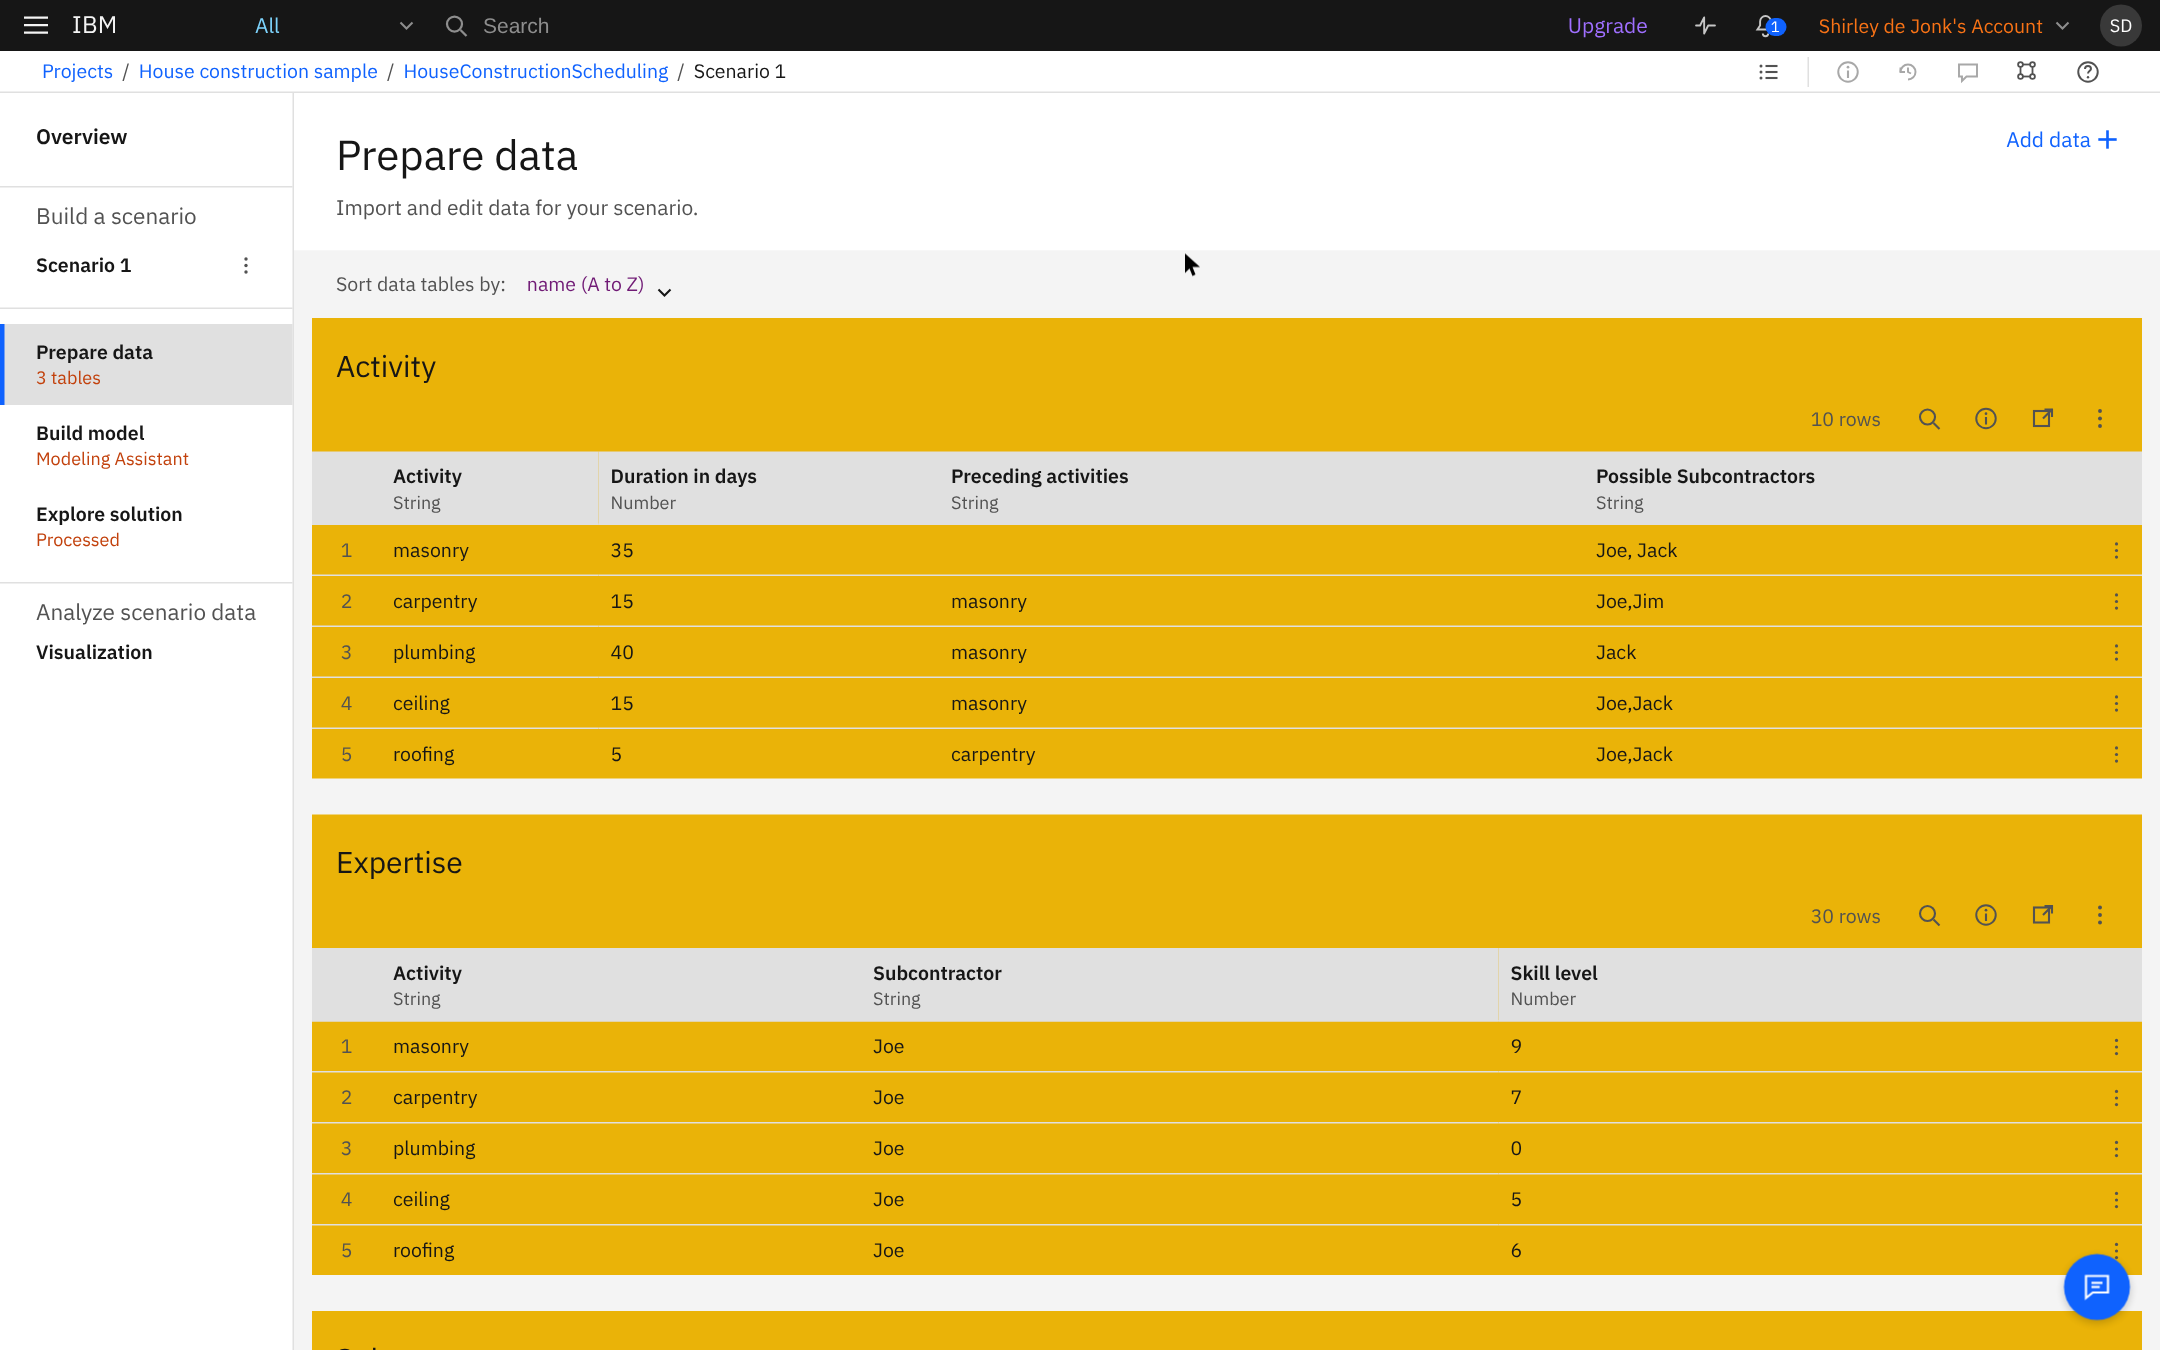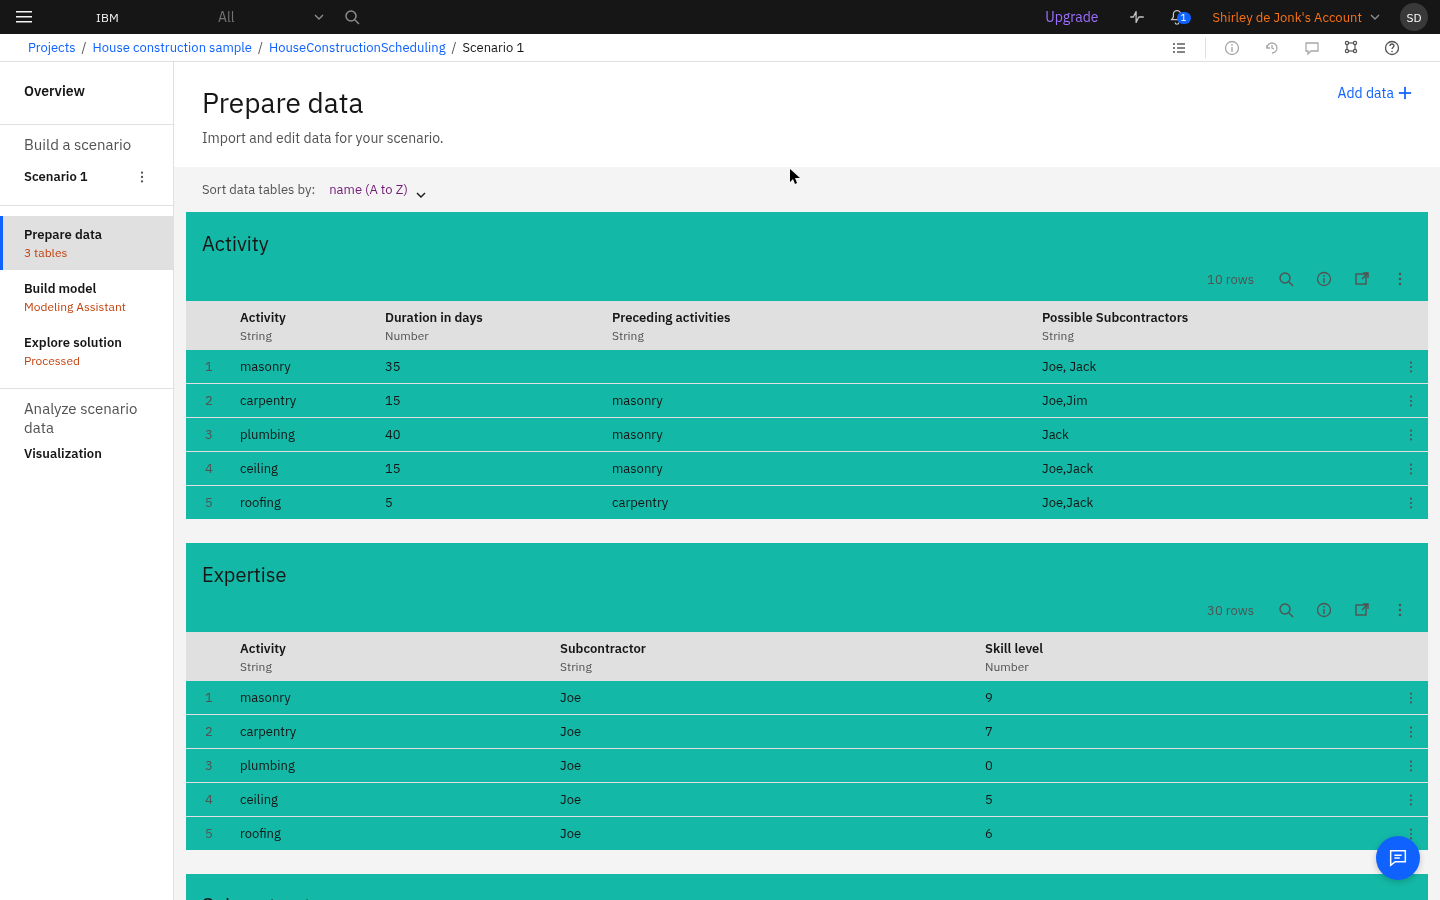--- a/index.html
+++ b/index.html
@@ -16,23 +16,23 @@
 
   
   .top-header {
     height: 34px;
     background: #161616;
     color: #f4f4f4;
     display: flex;
     align-items: center;
   }
   .hamburger { width: 48px; display:flex; align-items:center; justify-content:center; cursor:pointer; }
-  .brand { font-size: 12px; letter-spacing: 0.2px; width: 110px; margin-left: 48px; }
+  .brand { font-size: 16px; letter-spacing: 0.2px; width: 110px; }
   .header-dropdown {
-    display:flex; align-items:center; gap:23px; width:130px; padding: 0 12px; cursor:pointer; color:#737373;
+    display:flex; align-items:center; gap:23px; width:130px; padding: 0 12px; cursor:pointer; color:#7dd3fc;
   }
   .searchwrap { flex:1; display:flex; align-items:center; padding-left: 8px; gap:8px; color:#8d8d8d; }
   .search-input {
     background: transparent; border:none; outline:none; color:#c6c6c6; font-size:14px; width: 300px;
   }
   .search-input::placeholder { color:#8d8d8d; }
   .upgrade { color:#9f6fff; padding: 0 18px; cursor:pointer; font-size:14px; }
   .header-icon { width: 40px; display:flex; align-items:center; justify-content:center; cursor:pointer; position:relative; }
   .badge {
     position:absolute; top:4px; right:6px; background:#0f62fe; color:#fff; font-size:10px;
@@ -52,21 +52,21 @@
   .crumb-links { display:flex; align-items:center; gap: 6px; flex:1; }
   .crumb-links a { color:#0f62fe; text-decoration:none; cursor:pointer; }
   .crumb-sep { color:#525252; }
   .crumb-current { color:#161616; }
   .crumb-tools { display:flex; align-items:center; }
   .crumb-tools .tool { width:40px; height:28px; display:flex; align-items:center; justify-content:center; cursor:pointer; color:#525252; }
   .crumb-tools .divider { width:1px; height:20px; background:#e0e0e0; margin:0 6px; }
 
   
   .workspace { display:flex; height: calc(900px - 34px - 28px); }
-  .sidebar { width: 174px; border-right: 1px solid #e0e0e0; background:#fff; padding-top: 16px; }
+  .sidebar { width: 196px; border-right: 1px solid #e0e0e0; background:#fff; padding-top: 16px; }
   .side-title { font-weight:600; padding: 4px 24px 14px 24px; font-size:14px; }
   .side-sub { font-size:15px; color:#525252; padding: 0 24px 4px 24px; }
   .side-item {
     padding: 10px 24px; font-size:13px; color:#161616; cursor:pointer; position:relative;
     display:flex; justify-content:space-between; align-items:center;
   }
   .side-item.bold { font-weight:600; }
   .side-item .subtext { display:block; font-weight:400; color:#c2410c; font-size:12px; margin-top:2px; }
   .side-item.active { background:#e0e0e0; }
   .side-item.active::before {
@@ -79,21 +79,21 @@
   .main-head {
     background:#fff; padding: 22px 28px 20px 28px; display:flex; justify-content:space-between; align-items:flex-start;
   }
   .page-title { font-size: 28px; font-weight:400; margin:0 0 8px 0; }
   .page-subtitle { color:#525252; font-size:14px; margin:0; }
   .add-data { color:#0f62fe; font-size:14px; display:flex; align-items:center; gap:4px; cursor:pointer; }
 
   .sortbar { padding: 14px 28px; background:#f4f4f4; display:flex; align-items:center; gap: 14px; font-size:13px; color:#525252; }
   .sort-dropdown { color:#701a75; display:flex; align-items:flex-end; gap:8px; cursor:pointer; }
 
-  .table-card { background:#14b8a6; margin: 0 12px 24px 12px; }
+  .table-card { background:#eab308; margin: 0 12px 24px 12px; }
   .table-title { font-size:20px; padding: 18px 16px 6px 16px; }
   .table-toolbar {
     padding: 0 12px 6px 16px; display:flex; align-items:center; justify-content:flex-end; gap: 6px;
     color: #525252; font-size:13px;
   }
   .table-toolbar .rows { margin-right: 10px; }
   .table-toolbar .ticon { width:32px; height:32px; display:flex; align-items:center; justify-content:center; cursor:pointer; }
 
   table { width:100%; border-collapse:collapse; font-size:13px; }
   thead th {
@@ -136,20 +136,21 @@
     <span style="flex:1"></span>
     <svg width="10" height="6" viewBox="0 0 10 6" fill="none">
         <path d="M1 1l4 4 4-4" stroke="#8d8d8d" stroke-width="1.4"></path>
       </svg>
   </div>
   <div class="searchwrap">
     <svg width="16" height="16" viewBox="0 0 16 16" fill="none">
         <circle cx="7" cy="7" r="5" stroke="#8d8d8d" stroke-width="1.5"></circle>
         <line x1="11" y1="11" x2="15" y2="15" stroke="#8d8d8d" stroke-width="1.5"></line>
       </svg>
+    <input class="search-input" placeholder="Search" style="">
   </div>
   <div class="upgrade">Upgrade</div>
   <div class="header-icon">
     <svg width="18" height="18" viewBox="0 0 20 20" fill="none">
         <path d="M3 10h3l3-6v12l3-6h5" stroke="#c6c6c6" stroke-width="1.4" stroke-linecap="round" stroke-linejoin="round"></path>
       </svg>
   </div>
   <div class="header-icon">
     <svg width="18" height="18" viewBox="0 0 20 20" fill="none">
         <path d="M10 3a4 4 0 00-4 4v3l-2 3h12l-2-3V7a4 4 0 00-4-4z" stroke="#c6c6c6" stroke-width="1.4"></path>

